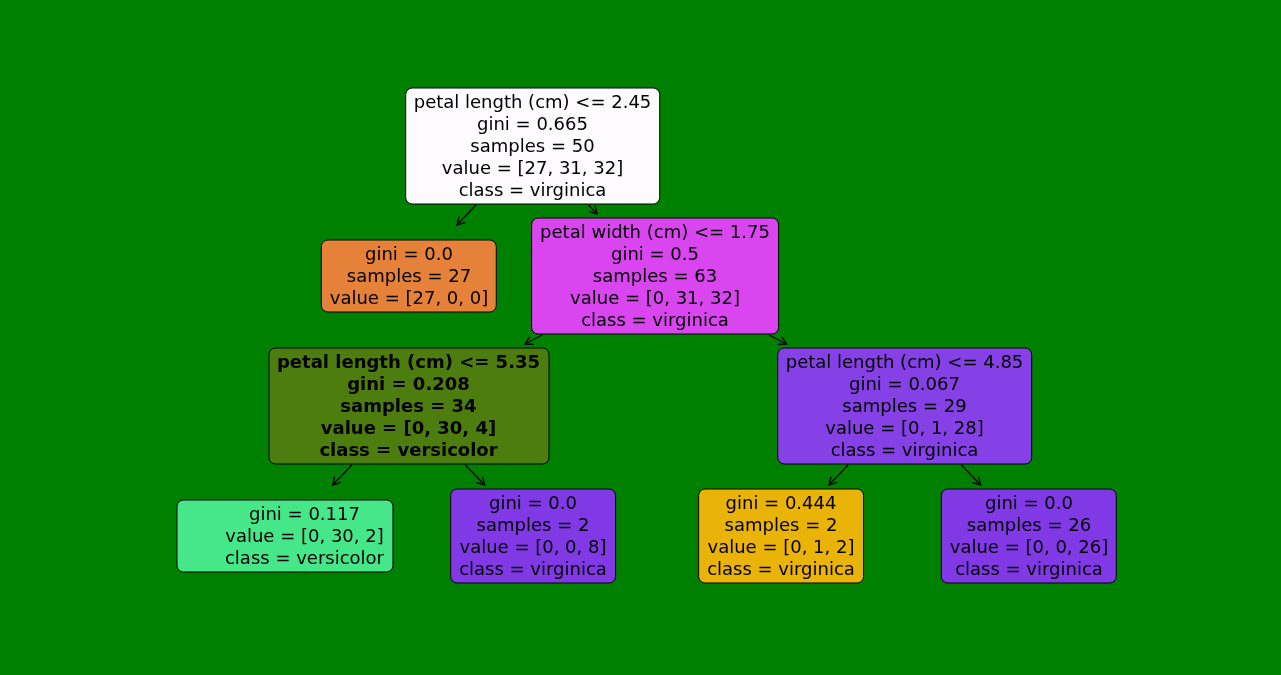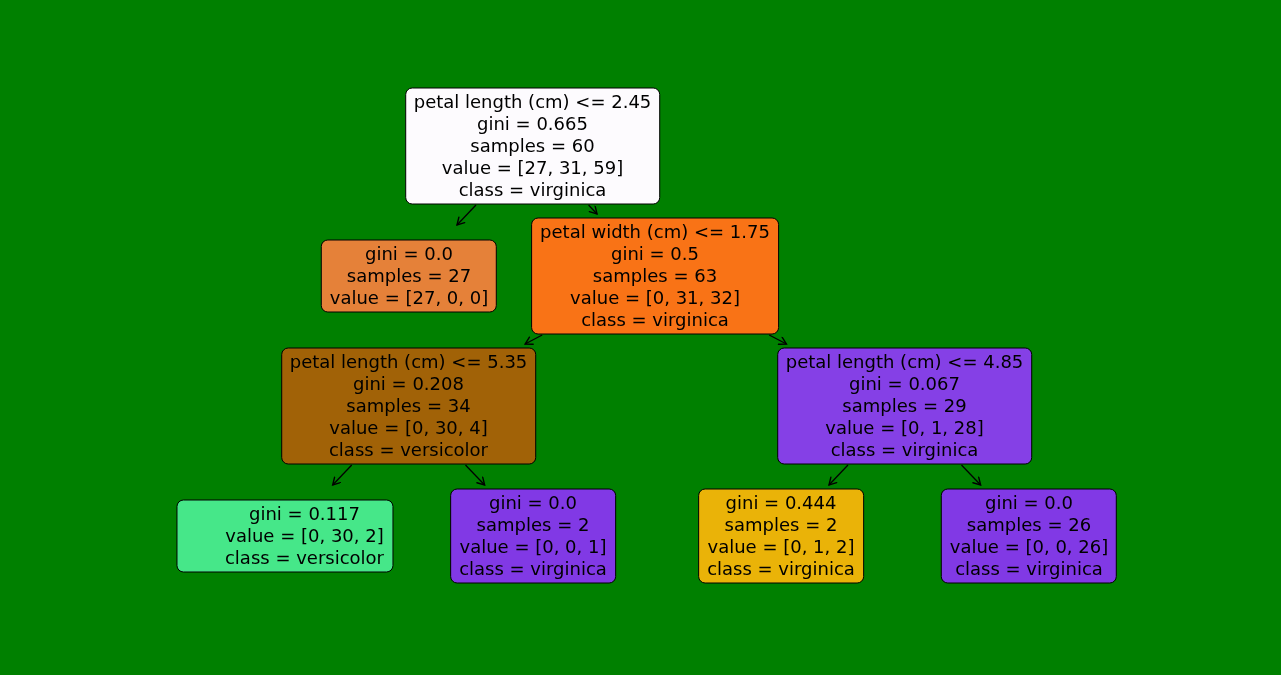--- a/index.html
+++ b/index.html
@@ -55,37 +55,37 @@
       <line x1="769.1942307692308" y1="335" x2="786.4673076923077" y2="344" stroke="#000000" stroke-width="1.3" marker-end="url(#arrowhead)"></line>
       <line x1="351.74615384615385" y1="465" x2="332.66923076923075" y2="485" stroke="#000000" stroke-width="1.3" marker-end="url(#arrowhead)"></line>
       <line x1="465.48269230769233" y1="465" x2="484.63653846153846" y2="485" stroke="#000000" stroke-width="1.3" marker-end="url(#arrowhead)"></line>
       <line x1="847.975" y1="465" x2="828.975" y2="485" stroke="#000000" stroke-width="1.3" marker-end="url(#arrowhead)"></line>
       <line x1="961.4826923076923" y1="465" x2="980.6365384615385" y2="485" stroke="#000000" stroke-width="1.3" marker-end="url(#arrowhead)"></line>
     </svg>
   <div id="nodes">
       <div class="node" style="left: 532.5px; top: 145.5px; background: rgb(253, 251, 254); border-color: rgb(0, 0, 0);">
         <span class="nline">petal length (cm) &lt;= 2.45</span>
         <span class="nline">gini = 0.665</span>
-        <span class="nline">samples = 60</span>
-        <span class="nline">value = [27, 31, 59]</span>
+        <span class="nline">samples = 50</span>
+        <span class="nline">value = [27, 31, 32]</span>
         <span class="nline">class = virginica</span>
       </div>
       <div class="node" style="left: 409px; top: 275.5px; background: rgb(229, 129, 57); border-color: rgb(0, 0, 0);">
         <span class="nline">gini = 0.0</span>
         <span class="nline">samples = 27</span>
         <span class="nline">value = [27, 0, 0]</span>
       </div>
-      <div class="node" style="left: 655px; top: 275.5px; background: #f97316; border-color: rgb(0, 0, 0);">
+      <div class="node" style="left: 655px; top: 275.5px; background: #d946ef; border-color: rgb(0, 0, 0);">
         <span class="nline">petal width (cm) &lt;= 1.75</span>
         <span class="nline">gini = 0.5</span>
         <span class="nline">samples = 63</span>
         <span class="nline">value = [0, 31, 32]</span>
         <span class="nline">class = virginica</span>
       </div>
-      <div class="node" style="left: 408.5px; top: 405.5px; background: #a16207; border-color: rgb(0, 0, 0);">
+      <div class="node" style="left: 408.5px; top: 405.5px; background: #4d7c0f; border-color: rgb(0, 0, 0); font-weight: bold;">
         <span class="nline">petal length (cm) &lt;= 5.35</span>
         <span class="nline">gini = 0.208</span>
         <span class="nline">samples = 34</span>
         <span class="nline">value = [0, 30, 4]</span>
         <span class="nline">class = versicolor</span>
       </div>
       <div class="node" style="left: 904.5px; top: 405.5px; background: rgb(133, 64, 230); border-color: rgb(0, 0, 0); text-align: center;">
         <span class="nline">petal length (cm) &lt;= 4.85</span>
         <span class="nline">gini = 0.067</span>
         <span class="nline">samples = 29</span>
@@ -93,21 +93,21 @@
         <span class="nline">class = virginica</span>
       </div>
       <div class="node" style="left: 284.5px; top: 535.5px; background: rgb(70, 231, 137); border-color: rgb(0, 0, 0); padding-left: 48px;">
         <span class="nline">gini = 0.117</span>
         <span class="nline">value = [0, 30, 2]</span>
         <span class="nline">class = versicolor</span>
       </div>
       <div class="node" style="left: 533px; top: 535.5px; background: rgb(129, 57, 229); border-color: rgb(0, 0, 0);">
         <span class="nline">gini = 0.0</span>
         <span class="nline">samples = 2</span>
-        <span class="nline">value = [0, 0, 1]</span>
+        <span class="nline">value = [0, 0, 8]</span>
         <span class="nline">class = virginica</span>
       </div>
       <div class="node" style="left: 781px; top: 535.5px; background: #eab308; border-color: rgb(0, 0, 0);">
         <span class="nline">gini = 0.444</span>
         <span class="nline">samples = 2</span>
         <span class="nline">value = [0, 1, 2]</span>
         <span class="nline">class = virginica</span>
       </div>
       <div class="node" style="left: 1029px; top: 535.5px; background: rgb(129, 57, 229); border-color: rgb(0, 0, 0);">
         <span class="nline">gini = 0.0</span>

